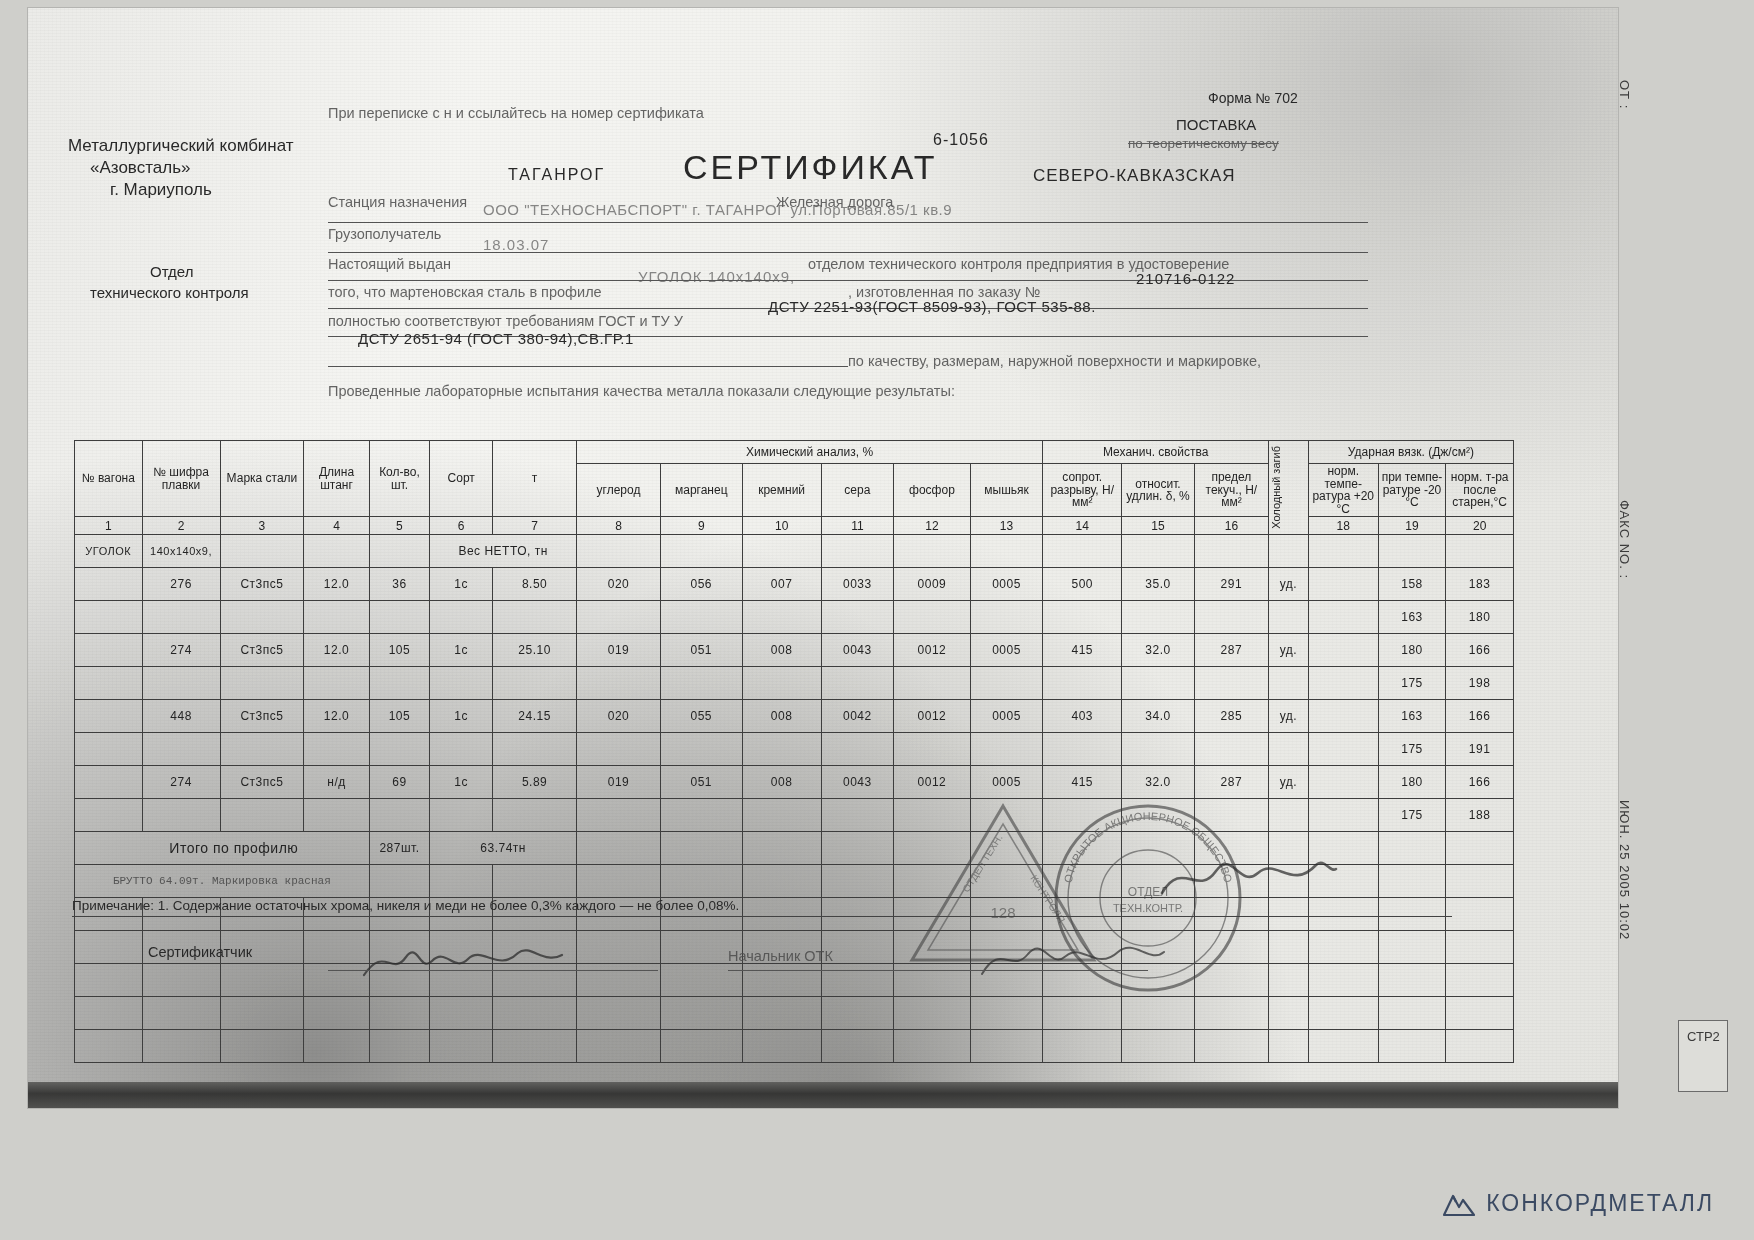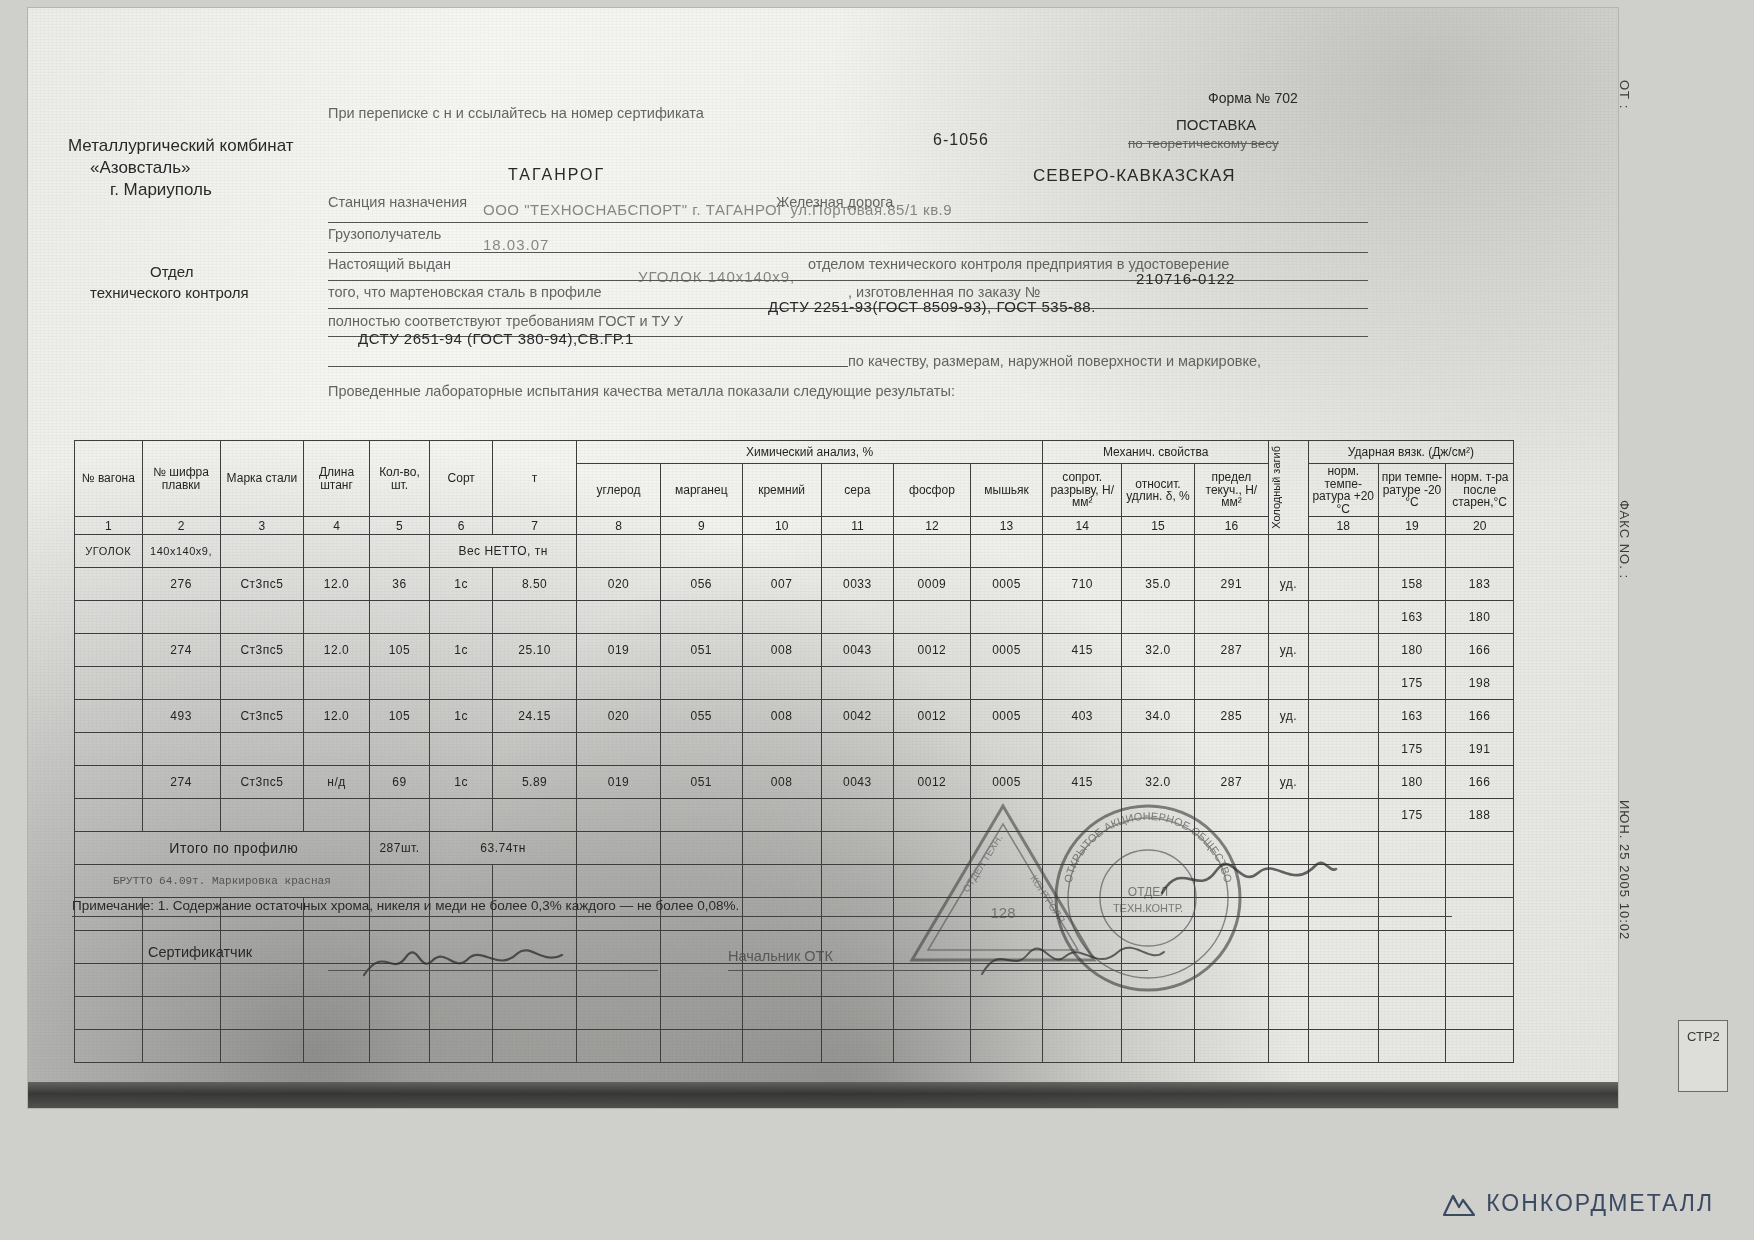--- a/index.html
+++ b/index.html
@@ -105,20 +105,21 @@
   <div class="txt b" style="left:62px;top:276px;font-size:15px;">технического контроля</div>
 
   <div class="txt faint" style="left:300px;top:97px;font-size:14.5px;">При переписке с н    и ссылайтесь на номер сертификата</div>
 
   <div class="txt b" style="left:1180px;top:82px;font-size:14px;">Форма № 702</div>
   <div class="txt b" style="left:1148px;top:108px;font-size:15px;">ПОСТАВКА</div>
   <div class="txt faint" style="left:1100px;top:128px;font-size:13.5px;text-decoration:line-through;">по теоретическому весу</div>
 
   <div class="txt" style="left:905px;top:123px;font-size:16px;letter-spacing:1px;">6-1056</div>
 
+  <div class="txt b" style="left:655px;top:140px;font-size:34px;letter-spacing:3px;">СЕРТИФИКАТ</div>
 
   <div class="txt b" style="left:1005px;top:158px;font-size:17px;letter-spacing:1px;">СЕВЕРО-КАВКАЗСКАЯ</div>
   <div class="txt b" style="left:480px;top:158px;font-size:16px;letter-spacing:2px;">ТАГАНРОГ</div>
 
   <div class="txt faint" style="left:300px;top:186px;font-size:14.5px;">Станция назначения</div>
   <div class="txt faint" style="left:748px;top:186px;font-size:14.5px;">Железная дорога</div>
   <div class="txt vfaint" style="left:455px;top:193px;font-size:15px;letter-spacing:.5px;">ООО "ТЕХНОСНАБСПОРТ" г. ТАГАНРОГ ул.Портовая.85/1 кв.9</div>
   <div style="position:absolute;left:300px;top:214px;width:1040px;border-bottom:1px solid #555;"></div>
 
   <div class="txt faint" style="left:300px;top:218px;font-size:14.5px;">Грузополучатель</div>
@@ -249,21 +250,21 @@
       <td>12.0</td>
       <td>36</td>
       <td>1с</td>
       <td>8.50</td>
       <td>020</td>
       <td>056</td>
       <td>007</td>
       <td>0033</td>
       <td>0009</td>
       <td>0005</td>
-      <td>710</td>
+      <td>500</td>
       <td>35.0</td>
       <td>291</td>
       <td>уд.</td>
       <td></td>
       <td>158</td>
       <td>183</td>
     </tr>
     <tr class="datarow">
       <td></td>
       <td></td>
@@ -325,21 +326,21 @@
       <td></td>
       <td></td>
       <td></td>
       <td></td>
       <td></td>
       <td>175</td>
       <td>198</td>
     </tr>
     <tr class="datarow">
       <td></td>
-      <td>493</td>
+      <td>448</td>
       <td>Ст3пс5</td>
       <td>12.0</td>
       <td>105</td>
       <td>1с</td>
       <td>24.15</td>
       <td>020</td>
       <td>055</td>
       <td>008</td>
       <td>0042</td>
       <td>0012</td>

